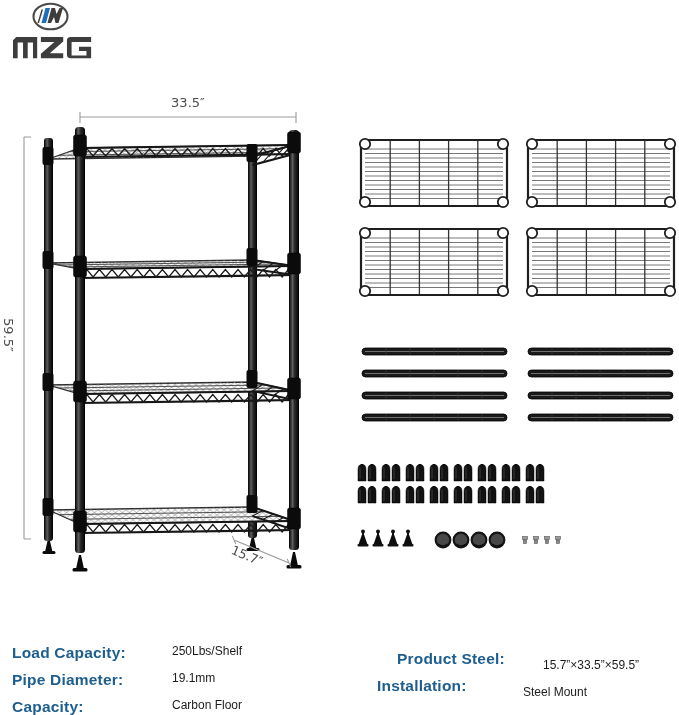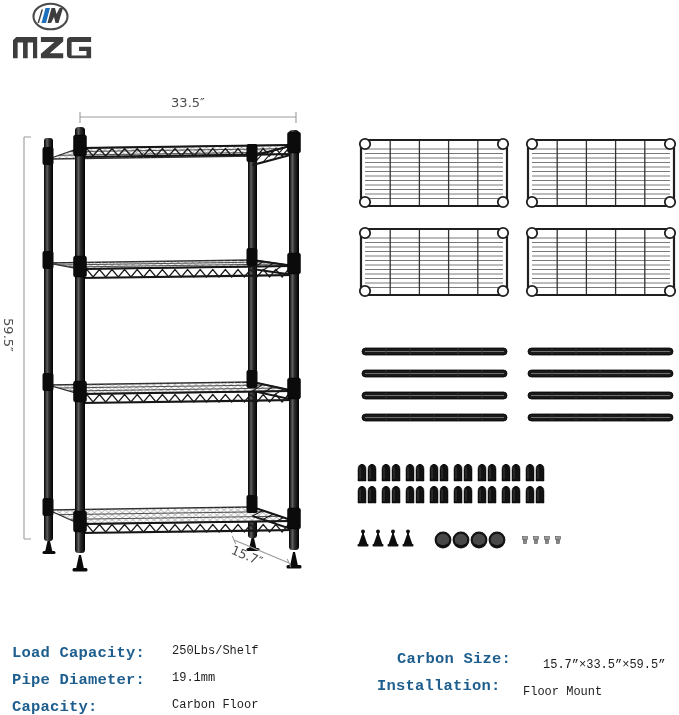--- a/index.html
+++ b/index.html
@@ -4,21 +4,21 @@
 <style>
   html,body{margin:0;padding:0;background:#fff;}
   .stage{position:relative;width:679px;height:715px;background:#ffffff;overflow:hidden;
          font-family:"Liberation Sans",sans-serif;}
   .abs{position:absolute;}
   .dim{position:absolute;font-family:"DejaVu Sans",sans-serif;font-size:13px;color:#4c4c4c;
        text-align:center;white-space:nowrap;}
   .dim-h{left:150px;top:95px;width:76px;}
   .dim-v{left:-15px;top:327px;width:46px;height:16px;transform:rotate(90deg);}
   .dim-d{left:217px;top:548px;width:60px;font-size:12.5px;transform:rotate(23deg);}
-  .spec-row{position:absolute;white-space:nowrap;font-family:Liberation Mono, monospace;height:20px;}
+  .spec-row{position:absolute;white-space:nowrap;font-family:Liberation Sans, sans-serif;height:20px;}
   .spec-label{color:#1e5e8e;font-weight:700;font-size:15.5px;letter-spacing:.2px;}
   .spec-value{position:absolute;top:0;color:#1c1c1c;font-size:12px;}
   .col-left .spec-value{left:160px;}
   .col-right .spec-value{left:146px;margin-top:8px;}
 </style>
 </head>
 <body>
 
 <div class="stage">
 
@@ -298,22 +298,22 @@
     </div>
     <div class="spec-row col-left" style="left:12px;top:671px;">
       <span class="spec-label">Pipe Diameter:</span>
       <span class="spec-value">19.1mm</span>
     </div>
     <div class="spec-row col-left" style="left:12px;top:698px;">
       <span class="spec-label">Capacity:</span>
       <span class="spec-value">Carbon Floor</span>
     </div>
     <div class="spec-row col-right" style="left:397px;top:650px;">
-      <span class="spec-label">Carbon Size:</span>
+      <span class="spec-label">Product Steel:</span>
       <span class="spec-value">15.7”×33.5”×59.5”</span>
     </div>
     <div class="spec-row col-right" style="left:377px;top:677px;">
       <span class="spec-label">Installation:</span>
-      <span class="spec-value">Floor Mount</span>
+      <span class="spec-value">Steel Mount</span>
     </div>
   </div>
 
 </div>
 
 </body></html>

